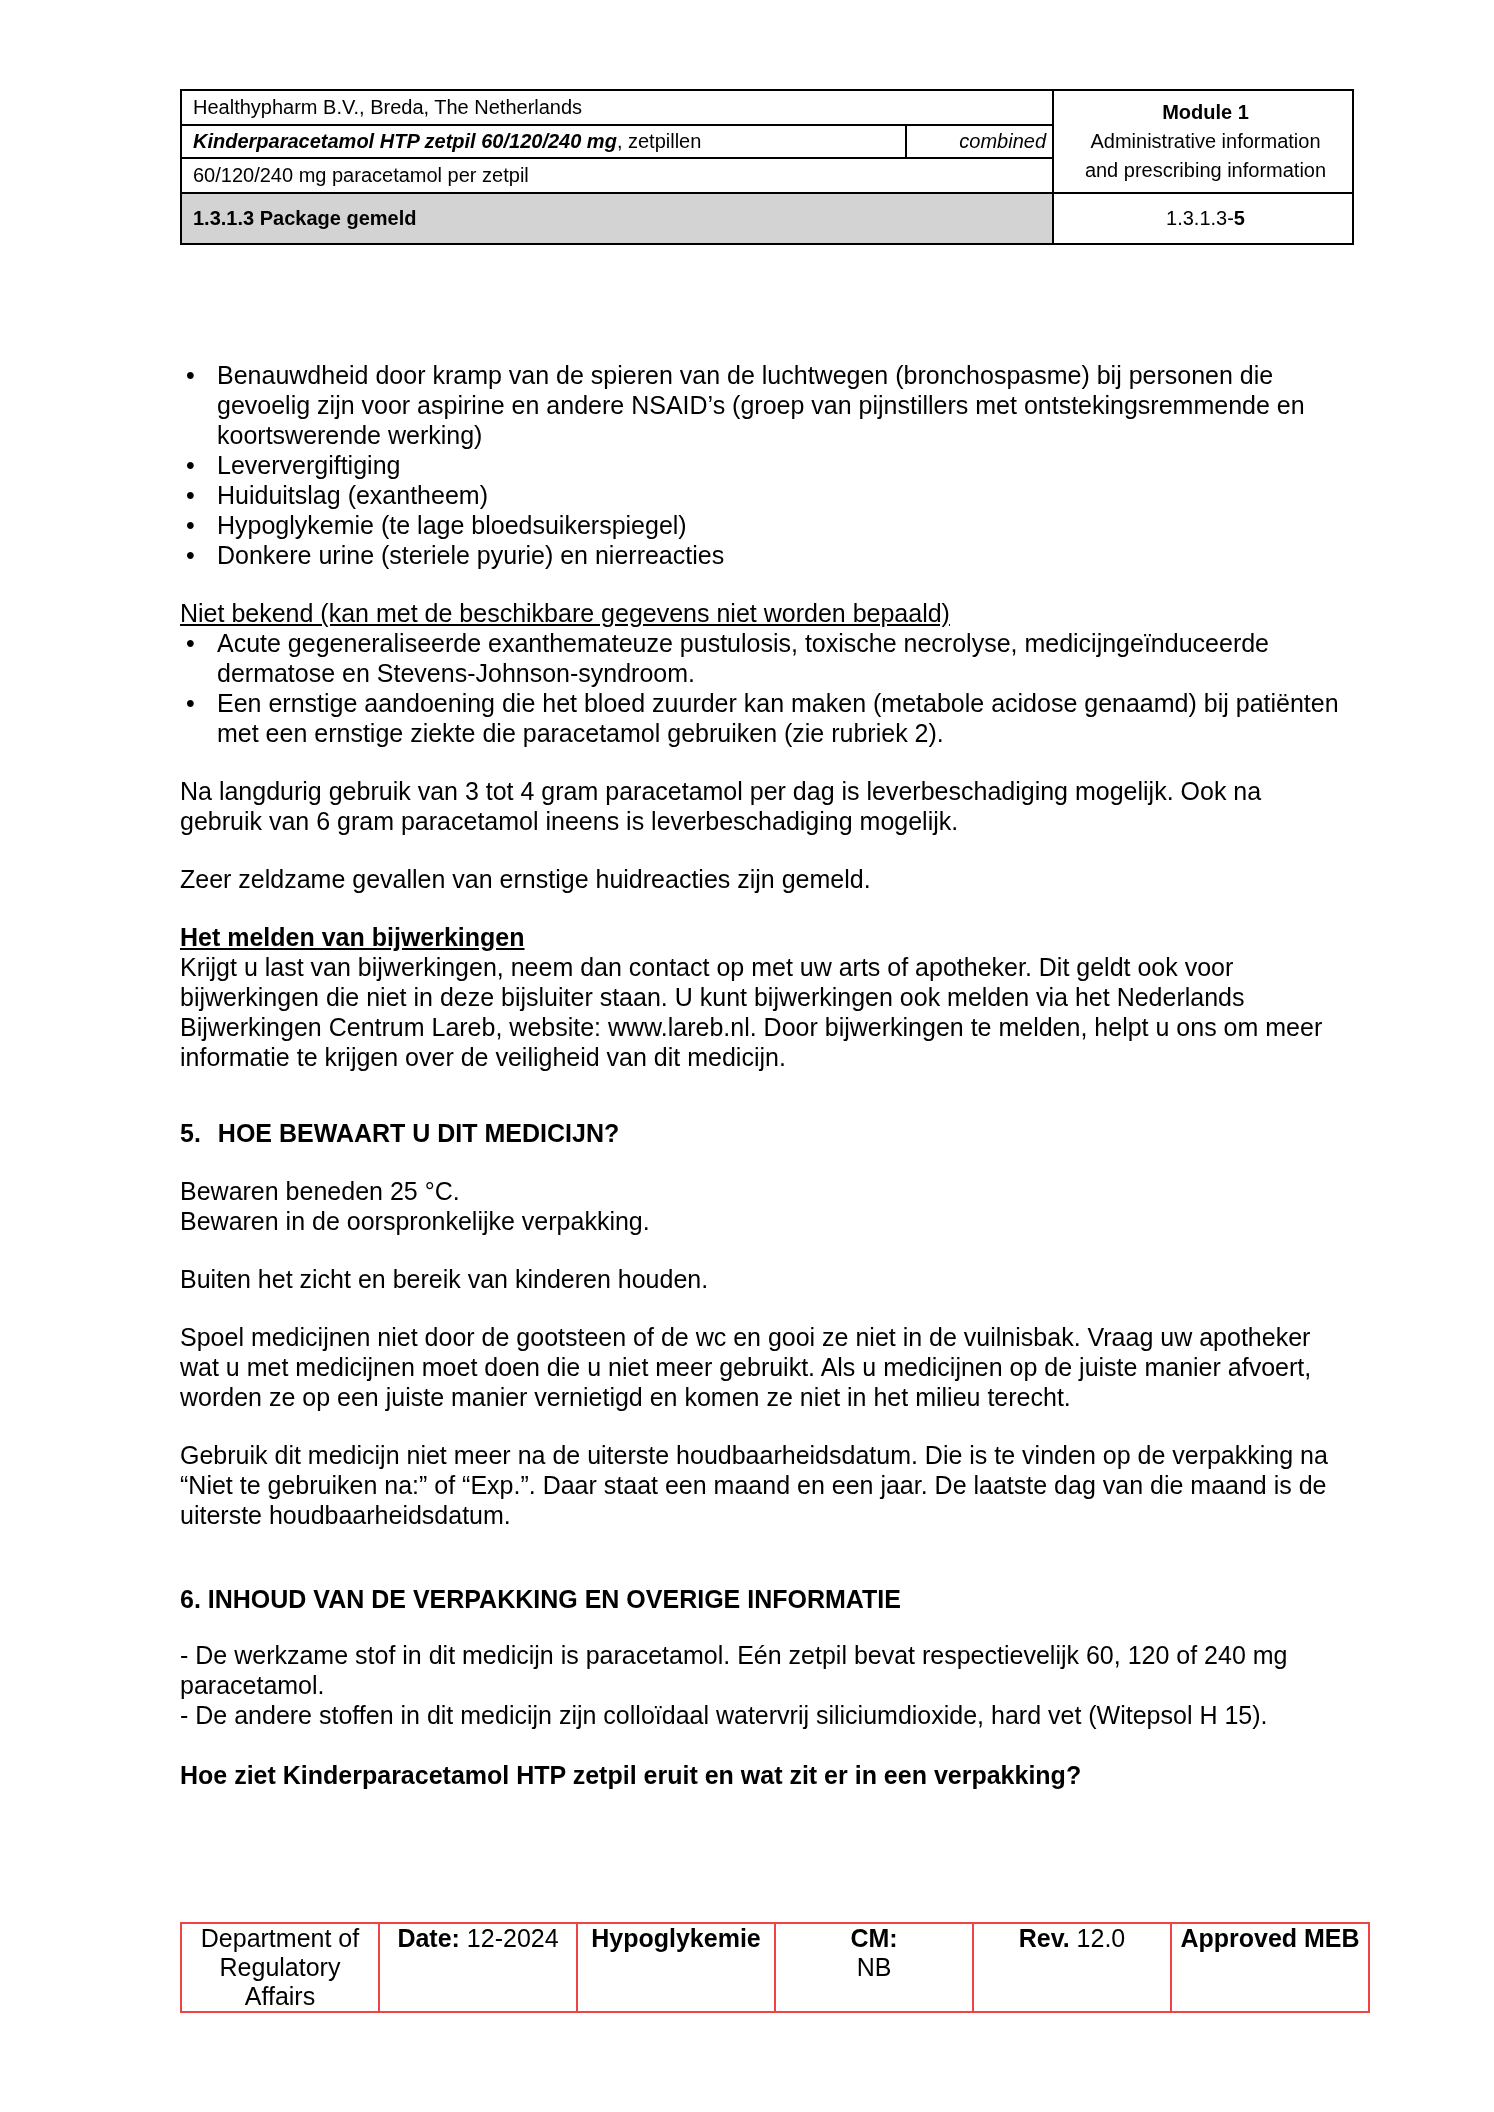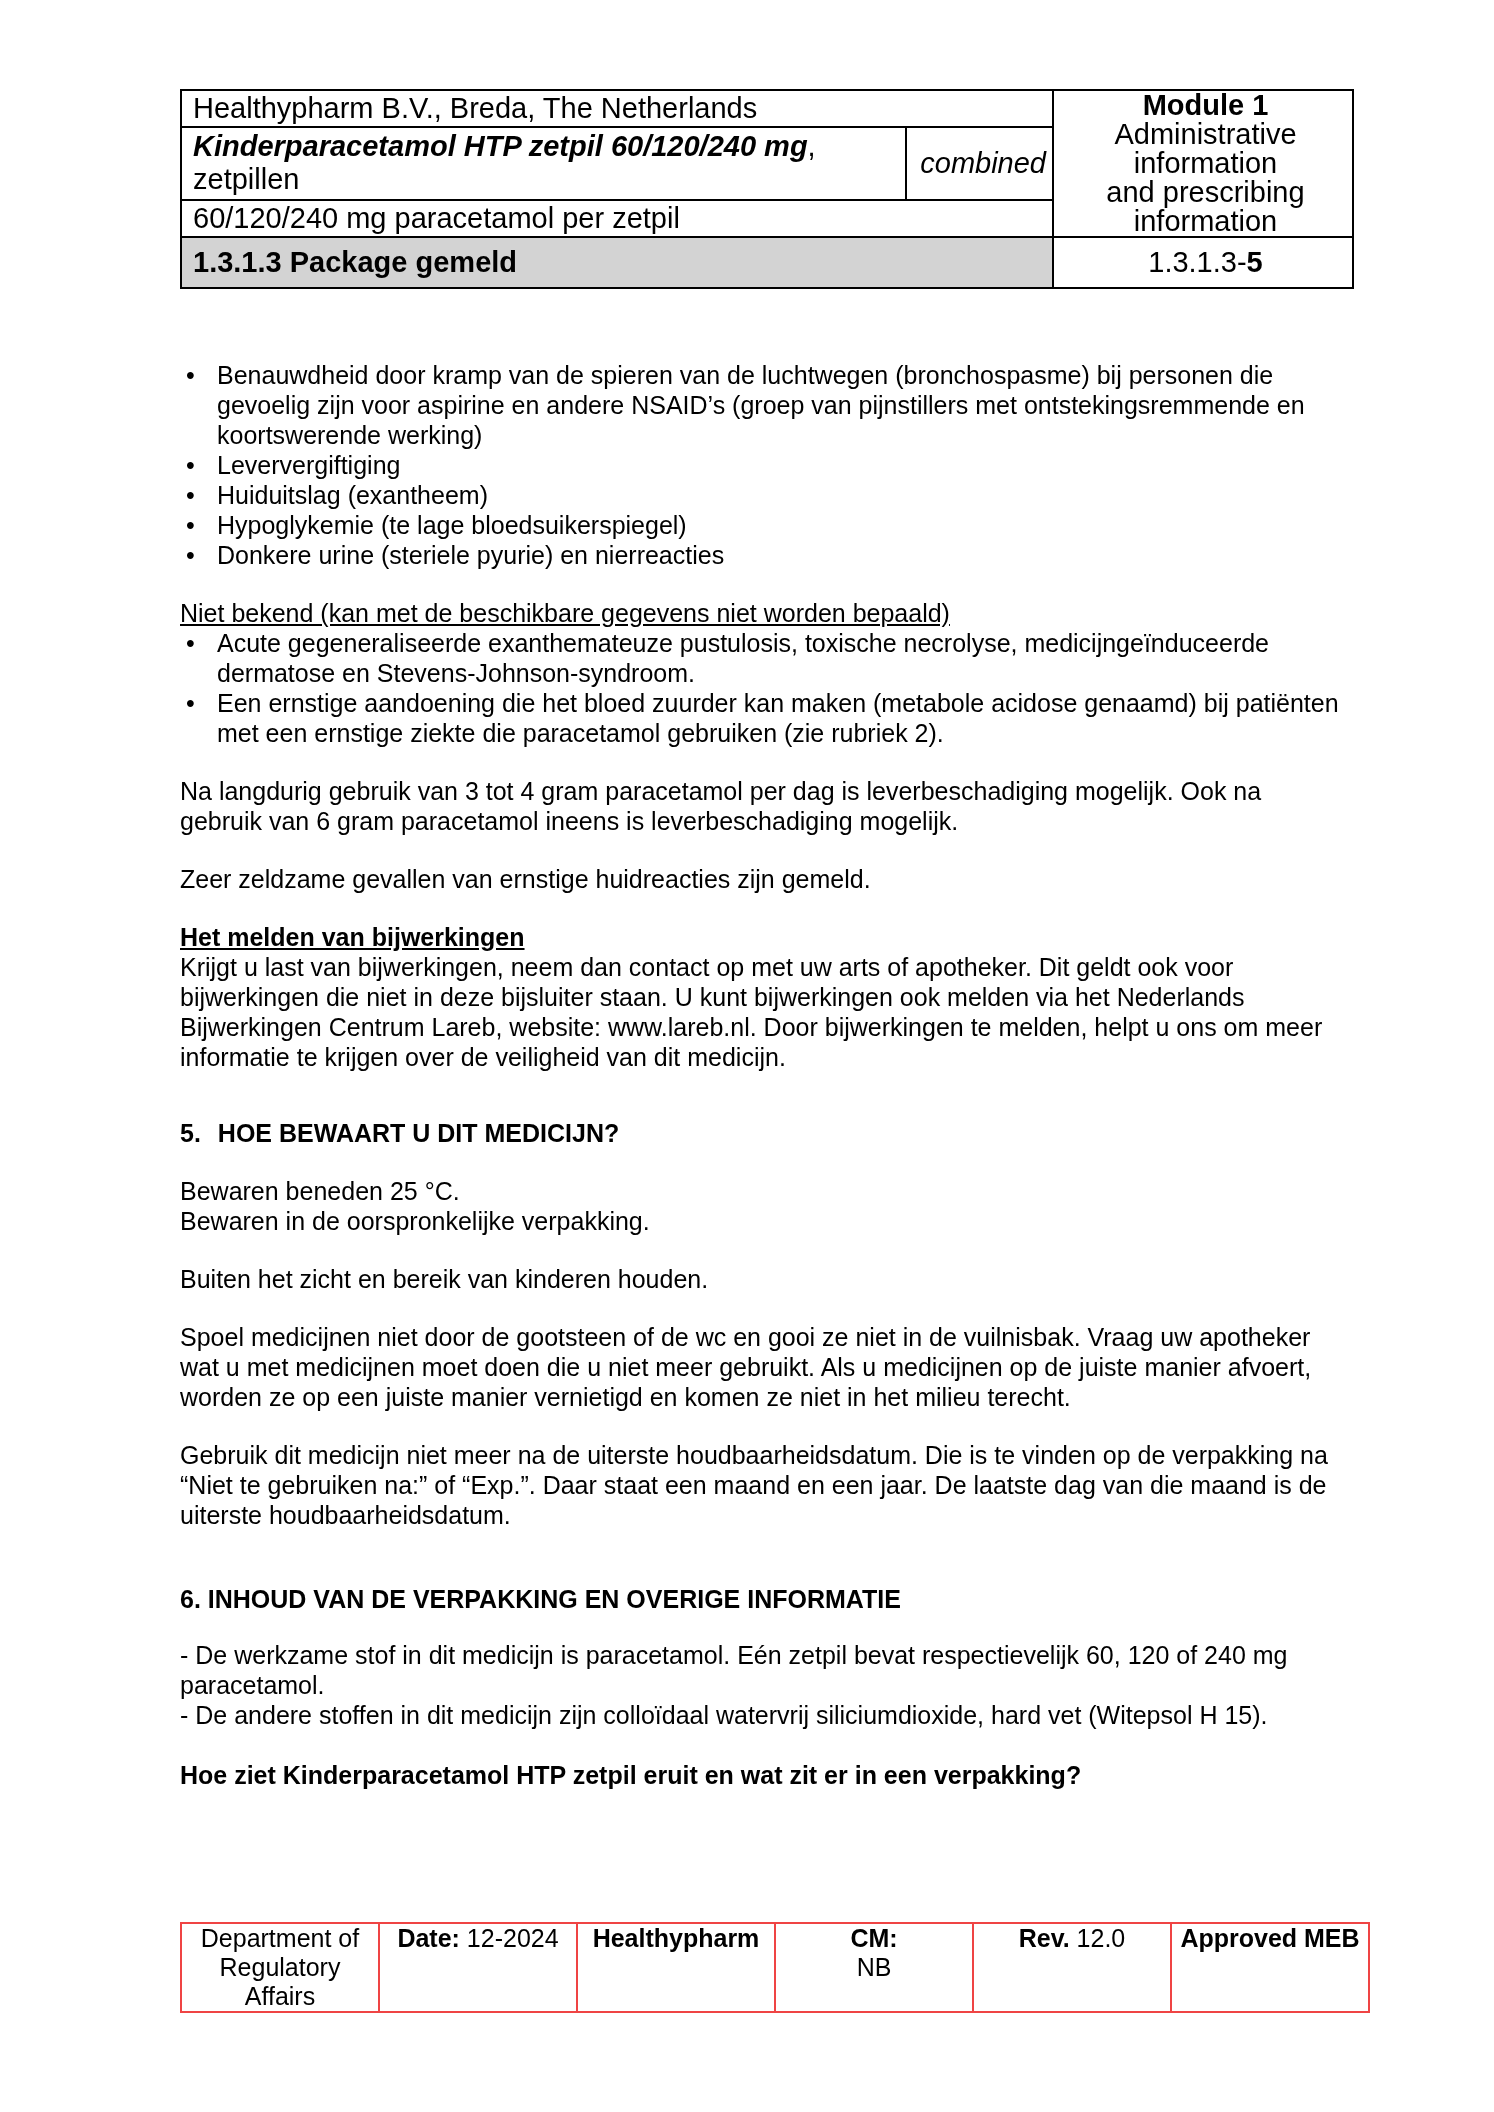--- a/index.html
+++ b/index.html
@@ -13,21 +13,21 @@
   }
 
   
   table.hdr {
     position:absolute; left:180px; top:89px;
     border-collapse:collapse;
     table-layout:fixed;
   }
   table.hdr td {
     border:2px solid #000;
-    font-size:29px;
+    font-size:20px;
     vertical-align:middle;
     padding:0 6px 0 11px;
     overflow:hidden;
   }
   td.company-cell   { height:33px; }
   td.product-cell   { height:31px; }
   td.combined-cell  { height:31px; font-style:italic; text-align:right; padding:0 4px; }
   td.strength-cell  { height:33px; }
   td.leaflet-cell   { height:49px; background:#d3d3d3; font-size:33px; font-weight:bold; }
   td.module-cell    { text-align:center; font-size:24px; line-height:29px; padding:0 2px; }
@@ -199,21 +199,21 @@
 
   <table class="ftr">
     <tbody>
         <tr>
       <td class="f-mid pre">Department of
 Regulatory Affairs</td>
       <td class="f-line2">
         <span class="b">Date:</span>
         <span>12-2024</span>
       </td>
-      <td class="f-top b">Healthypharm</td>
+      <td class="f-top b">Hypoglykemie</td>
       <td class="f-top">
         <div class="b">CM:</div>
         <div>NB</div>
       </td>
       <td class="f-line2">
         <span class="b">Rev.</span>
         <span>12.0</span>
       </td>
       <td class="f-top b">Approved MEB</td>
     </tr>

